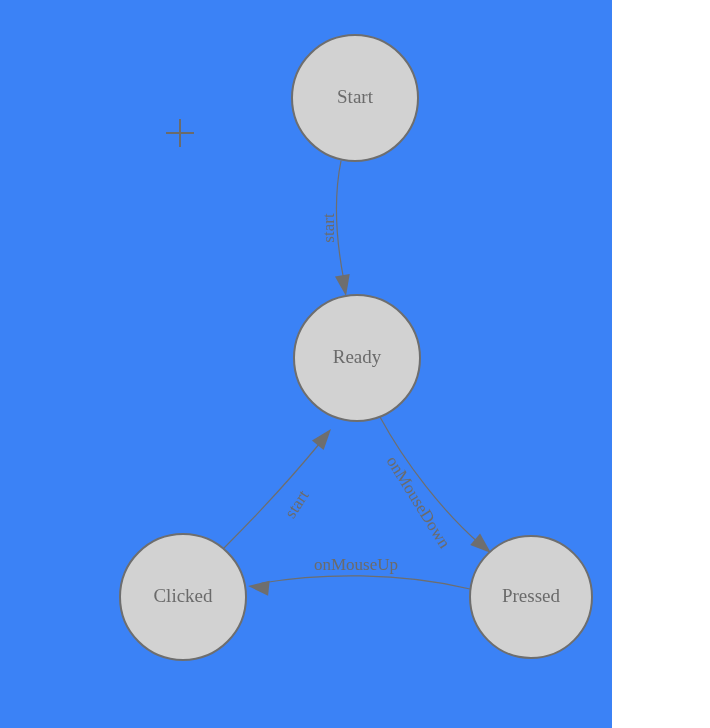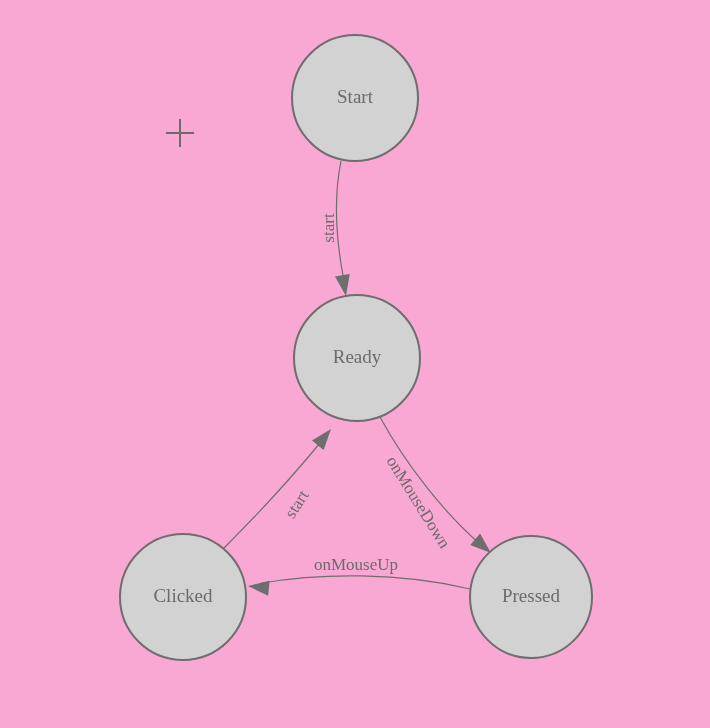--- a/index.html
+++ b/index.html
@@ -6,23 +6,23 @@
   html, body {
     margin: 0;
     padding: 0;
     background: #ffffff;
   }
   body {
     font-family: "Liberation Serif", serif;
   }
   #canvas-root {
     position: relative;
-    width: 710px;
+    width: 612px;
     height: 728px;
-    background: #f9a8d4;
+    background: #3b82f6;
     overflow: hidden;
     text-align: center;
   }
   #diagram-svg {
     position: absolute;
     top: 0;
     left: 0;
     width: 710px;
     height: 728px;
     display: block;

